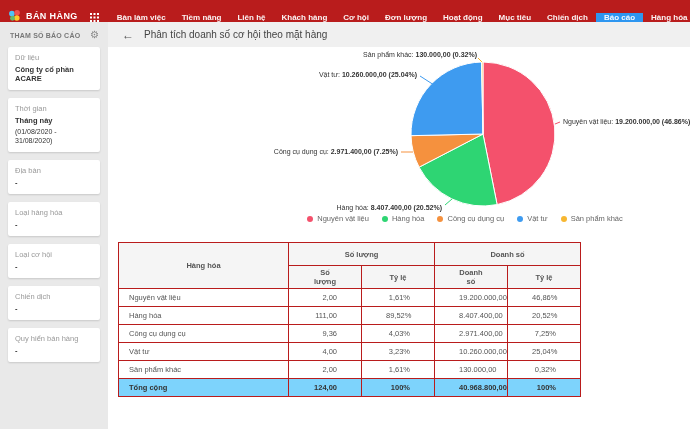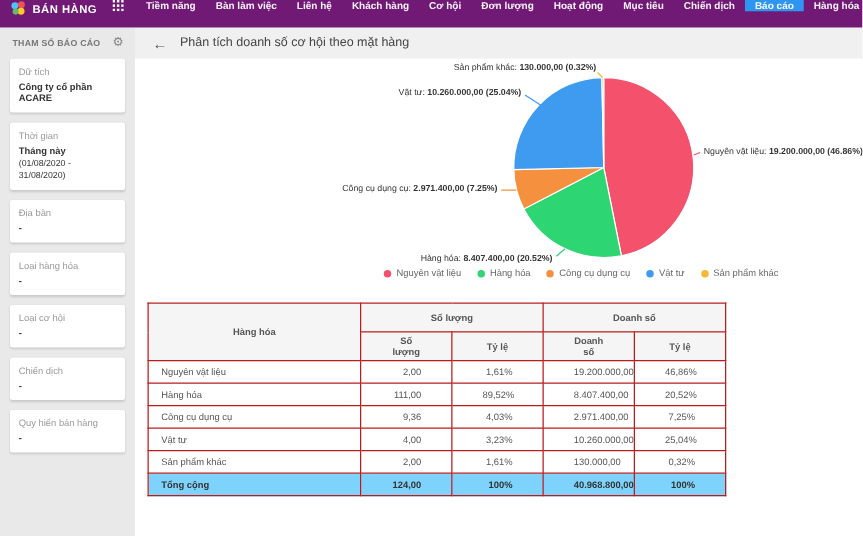--- a/index.html
+++ b/index.html
@@ -1,21 +1,21 @@
 <!DOCTYPE html>
 <html><head>
 <meta charset="utf-8">
 <style>
   html,body{margin:0;padding:0}
   body{width:690px;height:429px;overflow:hidden;position:relative;background:#fff;
        font-family:"Liberation Sans",sans-serif;color:#333;font-size:8px}
 
   
-  .topbar{position:absolute;top:0;left:0;width:690px;height:22px;background:#701a75;
-          display:flex;align-items:flex-start;color:#fff;z-index:5}
+  .topbar{position:absolute;top:0;left:0;width:690px;height:22px;background:#b91c1c;
+          display:flex;align-items:flex-end;color:#fff;z-index:5}
   .brand{display:flex;align-items:center;gap:5px;padding:0 6px 0 8px}
   .app-title{font-size:9px;font-weight:bold;letter-spacing:.4px;white-space:nowrap}
   .grid-icon{display:flex;align-items:center;padding:0 10px 0 6px;cursor:pointer}
   .nav{display:flex;align-items:stretch}
   .nav-item{display:flex;align-items:center;padding:0 8px;font-size:8px;font-weight:600;
             color:rgba(255,255,255,.95);cursor:pointer;white-space:nowrap}
   .nav-item.active{background:#2e96f0}
 
   
   .sidebar{position:absolute;top:22px;left:0;width:108px;height:407px;background:#e9e9e9}
@@ -77,42 +77,42 @@
         <rect x="0" y="3.5" width="2" height="2"></rect>
           <rect x="3.5" y="3.5" width="2" height="2"></rect>
           <rect x="7" y="3.5" width="2" height="2"></rect>
         <rect x="0" y="7" width="2" height="2"></rect>
           <rect x="3.5" y="7" width="2" height="2"></rect>
           <rect x="7" y="7" width="2" height="2"></rect>
       </g>
     </svg>
   </div>
   <div class="nav">
+    <div class="nav-item">Bàn làm việc</div>
     <div class="nav-item">Tiềm năng</div>
-    <div class="nav-item">Bàn làm việc</div>
     <div class="nav-item">Liên hệ</div>
     <div class="nav-item">Khách hàng</div>
     <div class="nav-item">Cơ hội</div>
     <div class="nav-item">Đơn lượng</div>
     <div class="nav-item">Hoạt động</div>
     <div class="nav-item">Mục tiêu</div>
     <div class="nav-item">Chiến dịch</div>
     <div class="nav-item active">Báo cáo</div>
     <div class="nav-item">Hàng hóa</div>
 
   </div>
 </div>
 
 <div class="sidebar">
   <div class="sidebar-header">
     <span class="sidebar-title">THAM SỐ BÁO CÁO</span>
     <span class="gear">⚙</span>
   </div>
   <div class="param-card">
-    <div class="param-label">Dữ tích</div>
+    <div class="param-label">Dữ liệu</div>
     <div class="param-value">Công ty cổ phần ACARE</div>
   </div>
   <div class="param-card">
     <div class="param-label">Thời gian</div>
     <div class="param-value">Tháng này</div>
     <div class="param-extra">(01/08/2020 - 31/08/2020)</div>
   </div>
   <div class="param-card">
     <div class="param-label">Địa bàn</div>
     <div class="param-value">-</div>

